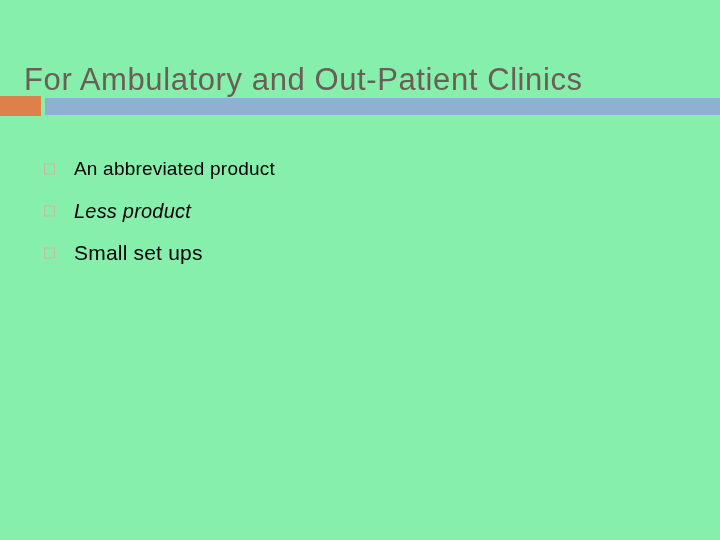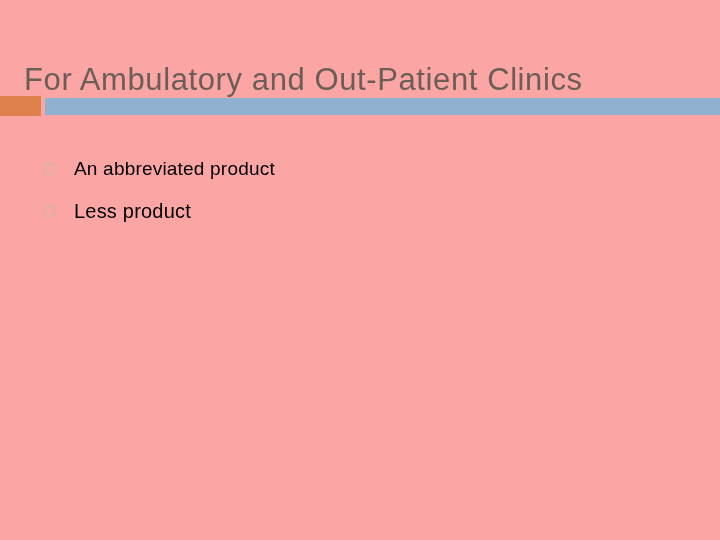--- a/index.html
+++ b/index.html
@@ -11,21 +11,21 @@
     height: 540px;
     background: #ffffff;
     font-family: "Liberation Sans", sans-serif;
     overflow: hidden;
   }
 
   .slide {
     position: relative;
     width: 720px;
     height: 540px;
-    background: #fca5a5;
+    background: #86efac;
     box-sizing: border-box;
     padding-left: 8px;
   }
 
   
   .slide-title {
     position: absolute;
     left: 24px;
     top: 40px;
     width: 672px;
@@ -90,21 +90,21 @@
     background: transparent;
     box-sizing: content-box;
   }
   .bullet-text {
     color: #000000;
     font-weight: 400;
     letter-spacing: 0.2px;
     white-space: nowrap;
   }
   .bullet-item.size-1 .bullet-text { font-size: 19px; }
-  .bullet-item.size-2 .bullet-text { font-size: 20px; }
+  .bullet-item.size-2 .bullet-text { font-size: 20px; font-style: italic; }
   .bullet-item.size-3 .bullet-text { font-size: 21px; }
 </style>
 </head>
 <body>
 
 <div class="slide">
 
   <h1 class="slide-title">For Ambulatory and Out-Patient Clinics</h1>
 
   <div class="accent-rule">
@@ -117,16 +117,20 @@
     <li class="bullet-item size-1">
       <span class="bullet-marker"></span>
       <span class="bullet-text">An abbreviated product</span>
     </li>
 
     <li class="bullet-item size-2">
       <span class="bullet-marker"></span>
       <span class="bullet-text">Less product</span>
     </li>
 
+    <li class="bullet-item size-3">
+      <span class="bullet-marker"></span>
+      <span class="bullet-text">Small set ups</span>
+    </li>
 
   </ul>
 
 </div>
 
 </body></html>

